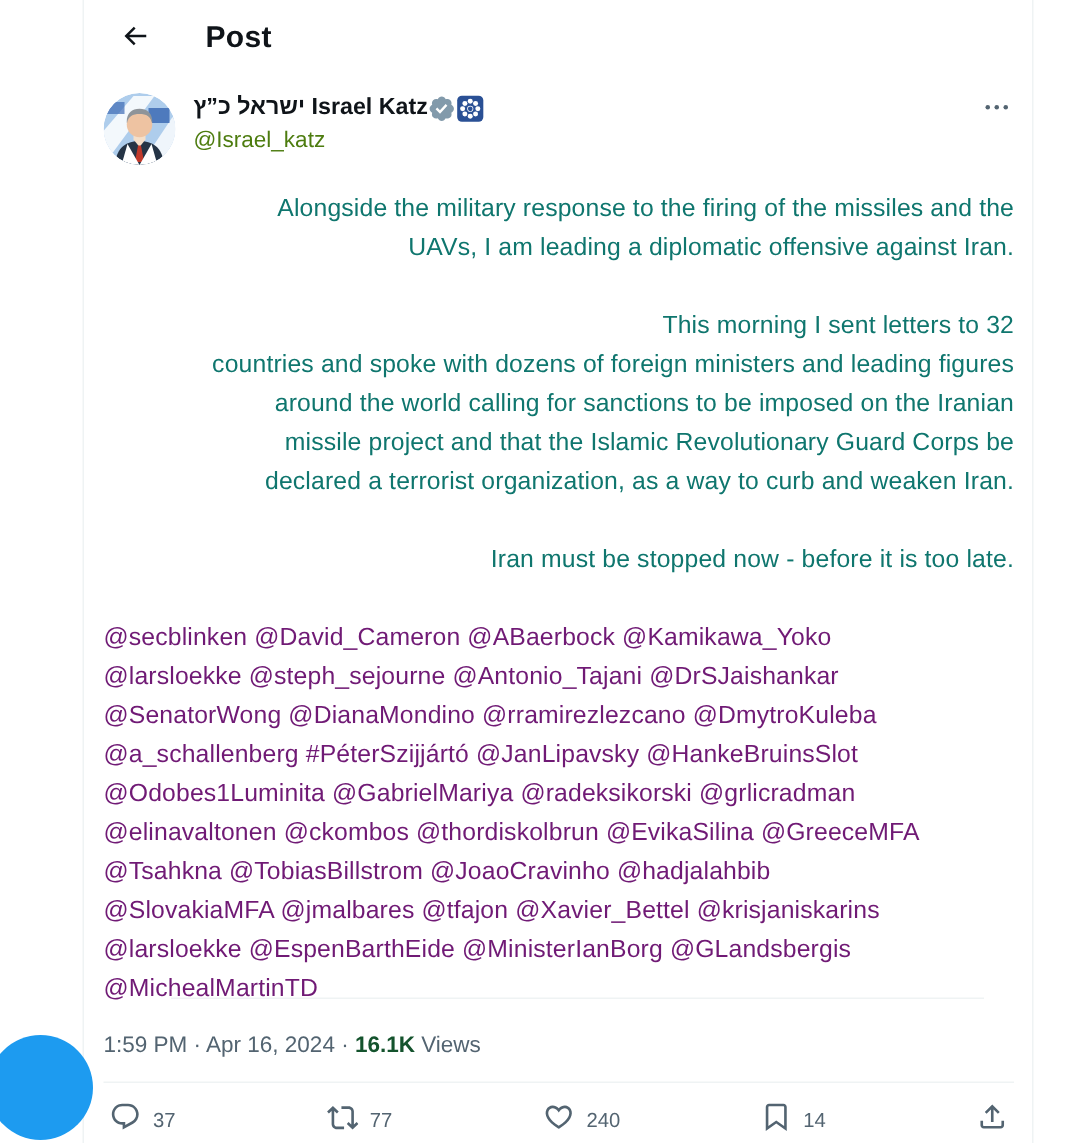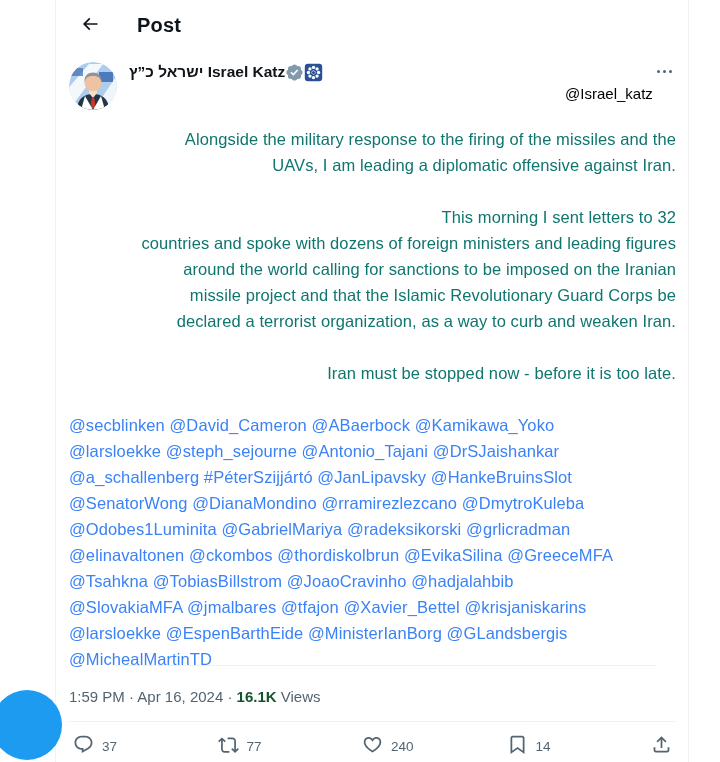--- a/index.html
+++ b/index.html
@@ -22,33 +22,33 @@
   .page-title { font-size:20px; font-weight:700; letter-spacing:.2px; }
 
   
   .article { padding:12px 12px 0 12px; }
   .author-row { display:flex; align-items:flex-start; }
   .avatar { width:48px; height:48px; border-radius:50%; overflow:hidden; flex:0 0 48px; cursor:pointer; }
   .author-meta { margin-left:12px; flex:1; min-width:0; }
   .name-line { display:flex; align-items:center; gap:0; font-size:15.5px; font-weight:700; line-height:20px; }
   .display-name { white-space:nowrap; cursor:pointer; }
   .badge { width:19px; height:19px; display:inline-flex; }
-  .handle { font-size:15px; color:#000000; line-height:20px; margin-top:2px;text-align:right; }
+  .handle { font-size:15px; color:#4d7c0f; line-height:20px; margin-top:2px; }
   .more-btn { border:none; background:transparent; color:#536471; cursor:pointer;
     display:flex; gap:2.5px; padding:8px 4px; align-items:center; }
   .more-btn i { width:3.4px; height:3.4px; border-radius:50%; background:#536471; display:block; }
 
   
   .post-body { margin-top:16px; font-size:16.5px; line-height:26px; color:#0f766e;
     white-space:pre-line; letter-spacing:.1px;text-align:right; }
 
   
   .mentions { margin-top:26px; font-size:16.5px; line-height:26px; color:#1d9bf0; letter-spacing:.1px; }
   .mention-line { white-space:nowrap; }
-  .mention-link { color:#3b82f6; cursor:pointer; }
+  .mention-link { color:#701a75; cursor:pointer; }
 
   
   .meta-row { margin-top:15px; font-size:15px; color:#536471; line-height:20px; }
   .meta-row .views-count { color:#14532d; font-weight:700; }
 
   .divider { border-top:1px solid #eff3f4; margin-top:14px; }
 
   
   .action-bar { display:flex; align-items:center; height:48px; padding:0 4px; }
   .action-group { flex:1; display:flex; }
@@ -153,22 +153,22 @@
 countries and spoke with dozens of foreign ministers and leading figures
 around the world calling for sanctions to be imposed on the Iranian
 missile project and that the Islamic Revolutionary Guard Corps be
 declared a terrorist organization, as a way to curb and weaken Iran.
 
 Iran must be stopped now - before it is too late.</div>
 
     <div class="mentions">
         <div class="mention-line"><span class="mention-link">@secblinken</span> <span class="mention-link">@David_Cameron</span> <span class="mention-link">@ABaerbock</span> <span class="mention-link">@Kamikawa_Yoko</span></div>
         <div class="mention-line"><span class="mention-link">@larsloekke</span> <span class="mention-link">@steph_sejourne</span> <span class="mention-link">@Antonio_Tajani</span> <span class="mention-link">@DrSJaishankar</span></div>
+        <div class="mention-line"><span class="mention-link">@SenatorWong</span> <span class="mention-link">@DianaMondino</span> <span class="mention-link">@rramirezlezcano</span> <span class="mention-link">@DmytroKuleba</span></div>
         <div class="mention-line"><span class="mention-link">@a_schallenberg</span> <span class="mention-link">#PéterSzijjártó</span> <span class="mention-link">@JanLipavsky</span> <span class="mention-link">@HankeBruinsSlot</span></div>
-        <div class="mention-line"><span class="mention-link">@SenatorWong</span> <span class="mention-link">@DianaMondino</span> <span class="mention-link">@rramirezlezcano</span> <span class="mention-link">@DmytroKuleba</span></div>
         <div class="mention-line"><span class="mention-link">@Odobes1Luminita</span> <span class="mention-link">@GabrielMariya</span> <span class="mention-link">@radeksikorski</span> <span class="mention-link">@grlicradman</span></div>
         <div class="mention-line"><span class="mention-link">@elinavaltonen</span> <span class="mention-link">@ckombos</span> <span class="mention-link">@thordiskolbrun</span> <span class="mention-link">@EvikaSilina</span> <span class="mention-link">@GreeceMFA</span></div>
         <div class="mention-line"><span class="mention-link">@Tsahkna</span> <span class="mention-link">@TobiasBillstrom</span> <span class="mention-link">@JoaoCravinho</span> <span class="mention-link">@hadjalahbib</span></div>
         <div class="mention-line"><span class="mention-link">@SlovakiaMFA</span> <span class="mention-link">@jmalbares</span> <span class="mention-link">@tfajon</span> <span class="mention-link">@Xavier_Bettel</span> <span class="mention-link">@krisjaniskarins</span></div>
         <div class="mention-line"><span class="mention-link">@larsloekke</span> <span class="mention-link">@EspenBarthEide</span> <span class="mention-link">@MinisterIanBorg</span> <span class="mention-link">@GLandsbergis</span></div>
         <div class="mention-line"><span class="mention-link">@MichealMartinTD</span></div>
       </div>
 
     <div class="meta-row"><span>1:59 PM · Apr 16, 2024</span><span> · </span><span class="views-count">16.1K</span><span> Views</span></div>
 

